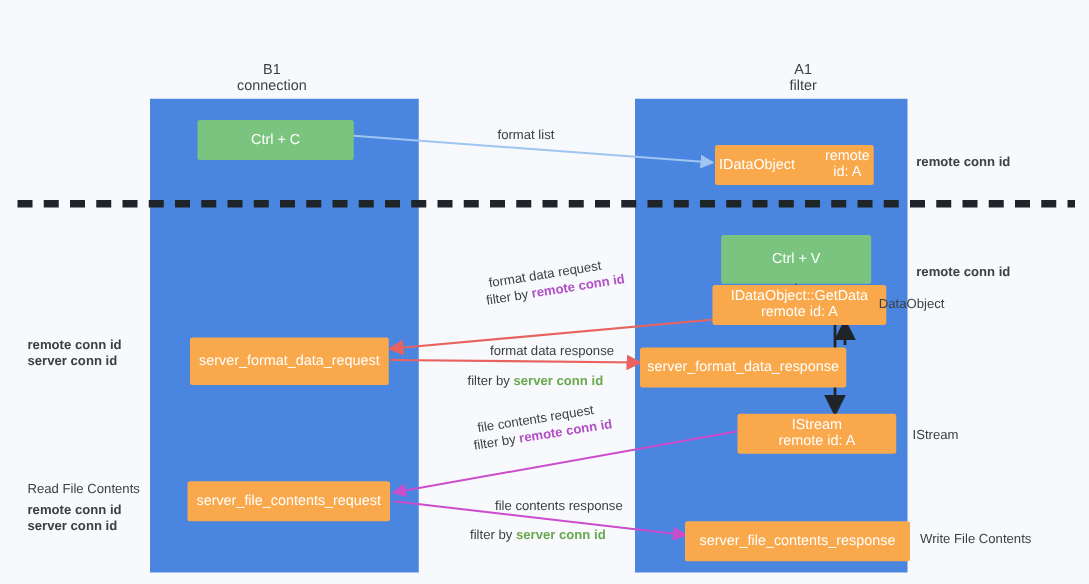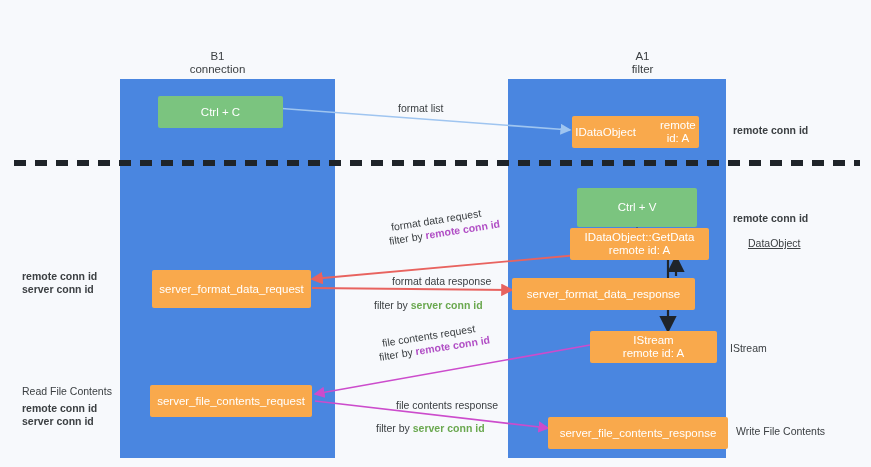--- a/index.html
+++ b/index.html
@@ -109,21 +109,21 @@
 
   <div class="node orange" style="left:570px;top:228px;width:139px;height:31px;flex-direction:column;">
     <span>IDataObject::GetData</span>
     <span>remote id: A</span>
   </div>
 
   <div class="node orange" style="left:152px;top:270px;width:159px;height:38px;">
     <span>server_format_data_request</span>
   </div>
 
-  <div class="node orange" style="left:512px;top:278px;width:183px;height:25px;">
+  <div class="node orange" style="left:512px;top:278px;width:165px;height:25px;">
     <span>server_format_data_response</span>
   </div>
 
   <div class="node orange" style="left:590px;top:331px;width:127px;height:31px;flex-direction:column;">
     <span>IStream</span>
     <span>remote id: A</span>
   </div>
 
   <div class="node orange" style="left:150px;top:385px;width:162px;height:25px;">
     <span>server_file_contents_request</span>
@@ -161,17 +161,17 @@
 
   <div class="side side-b purple" style="left:22px;top:269px;">remote conn id</div>
   <div class="side side-b green-t" style="left:22px;top:282px;">server conn id</div>
 
   <div class="side" style="left:22px;top:384px;">Read File Contents</div>
   <div class="side side-b purple" style="left:22px;top:401px;">remote conn id</div>
   <div class="side side-b green-t" style="left:22px;top:414px;">server conn id</div>
 
   <div class="right-lbl purple" style="left:733px;top:123px;font-weight:bold;">remote conn id</div>
   <div class="right-lbl purple" style="left:733px;top:211px;font-weight:bold;">remote conn id</div>
-  <div class="right-lbl" style="left:748px;top:236px;text-decoration:underline;">DataObject</div>
+  <div class="right-lbl" style="left:703px;top:236px;">DataObject</div>
   <div class="right-lbl" style="left:730px;top:341px;">IStream</div>
   <div class="right-lbl" style="left:736px;top:424px;">Write File Contents</div>
 
 </div>
 
 </body></html>

